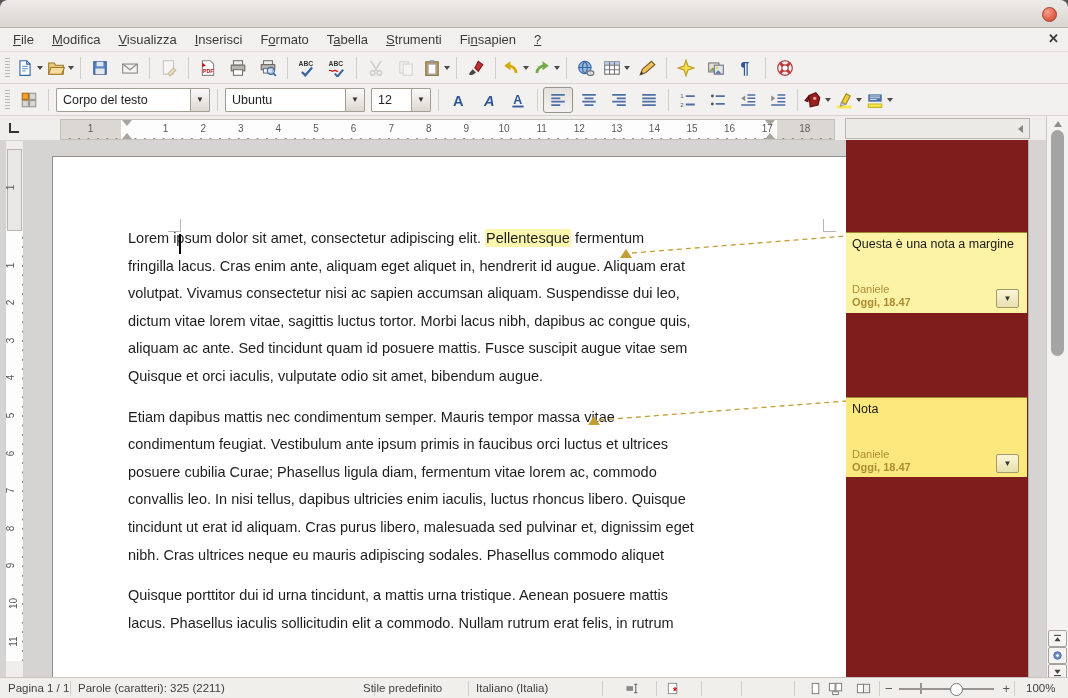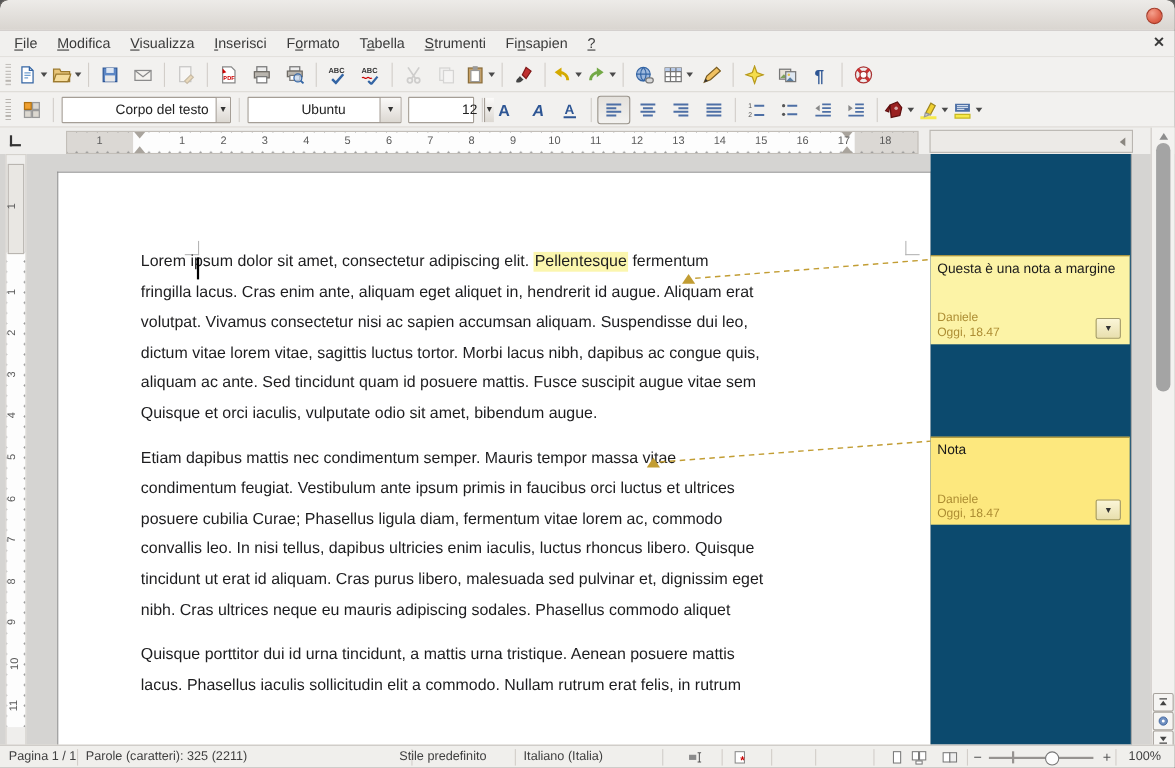--- a/index.html
+++ b/index.html
@@ -36,21 +36,21 @@
   .tb-btn.disabled{opacity:.4;}
   .tb-btn.active{border:1px solid #989289;background:linear-gradient(#e4e1dc,#f3f2f0);}
   .tb-btn .ic{width:18px;height:18px;display:inline-block;}
   .tb-btn .ic svg{width:18px;height:18px;display:block;}
   .tb-btn .dd{width:0;height:0;margin-left:3px;border-left:3.5px solid transparent;
     border-right:3.5px solid transparent;border-top:4px solid #4a4a4a;}
   .tb-sep{width:1px;height:22px;background:#d2cec9;margin:0 4px;}
   
   .combo{height:22px;background:#fff;border:1px solid #a59e96;display:flex;align-items:center;
     margin:0 3px;border-radius:1px;}
-  .combo .val{font-size:12.5px;color:#222;padding:0 6px;flex:1;white-space:nowrap;margin-left:42px;}
+  .combo .val{font-size:12.5px;color:#222;padding:0 6px;flex:1;white-space:nowrap;}
   .combo .cbtn{width:18px;height:100%;border-left:1px solid #a59e96;
     background:linear-gradient(#fbfaf9,#dcd8d2);display:flex;align-items:center;justify-content:center;
     font-size:8px;color:#333;}
   
   #ruler-row{position:absolute;left:0;top:116px;right:0;height:24px;background:#efeeec;}
   #tab-selector{position:absolute;left:6px;top:4px;width:15px;height:15px;}
   #tab-selector .L{position:absolute;left:3px;top:3px;width:8px;height:8px;
     border-left:2px solid #333;border-bottom:2px solid #333;}
   #hruler{position:absolute;left:60px;top:3px;width:773px;height:19px;background:#dbd8d4;
     border:1px solid #c2beb8;}
@@ -81,27 +81,27 @@
   #page{position:absolute;left:52px;top:16px;width:793px;height:521px;background:#fff;
     border:1px solid #8f8f8f;border-bottom:none;}
   #doc-text{position:absolute;left:75px;top:68px;width:660px;font-size:14.5px;color:#1d1d1f;}
   .para{margin:0 0 13px 0;}
   .tline{height:27.6px;line-height:27.6px;white-space:nowrap;}
   .hl{padding:1px 1px;}
   #caret{position:absolute;left:126px;top:77px;width:1.5px;height:20px;background:#000;}
   .cornermark{position:absolute;width:12px;height:12px;}
   #corner-tl{left:115px;top:62px;border-right:1px solid #b5b5b5;border-bottom:1px solid #b5b5b5;}
   #corner-tr{left:770px;top:62px;border-left:1px solid #b5b5b5;border-bottom:1px solid #b5b5b5;}
-  #comment-strip{position:absolute;left:846px;top:0;width:182px;height:537px;background:#0c4a6e;
+  #comment-strip{position:absolute;left:846px;top:0;width:182px;height:537px;background:#7f1d1d;
     border-right:1px solid #b3b0ab;}
   .note{position:absolute;left:0;width:181px;border-top:1px solid #a08830;box-sizing:border-box;
     padding:4px 6px;}
   .note-text{font-size:12.5px;color:#1a1a1a;}
   .note-author{position:absolute;left:6px;top:50px;font-size:11px;}
-  .note-time{position:absolute;left:6px;top:63px;font-size:11px;}
+  .note-time{position:absolute;left:6px;top:63px;font-size:11px;font-weight:bold;}
   .note-menu{position:absolute;right:8px;top:56px;width:21px;height:17px;
     background:linear-gradient(#fbf6d8,#e8dfae);border:1px solid #a39a6a;border-radius:2px;
     font-size:8px;color:#333;display:flex;align-items:center;justify-content:center;}
   #connectors{position:absolute;inset:0;pointer-events:none;}
   
   #vscroll{position:absolute;left:1046px;top:116px;width:22px;height:561px;background:#f3f2f0;
     border-left:1px solid #ccc8c3;}
   #vscroll .uparr{position:absolute;left:7px;top:5px;width:0;height:0;
     border-left:4px solid transparent;border-right:4px solid transparent;border-bottom:6px solid #8d8d8d;}
   #vthumb{position:absolute;left:4px;top:14px;width:13px;height:226px;background:#a4a4a4;border-radius:7px;}

